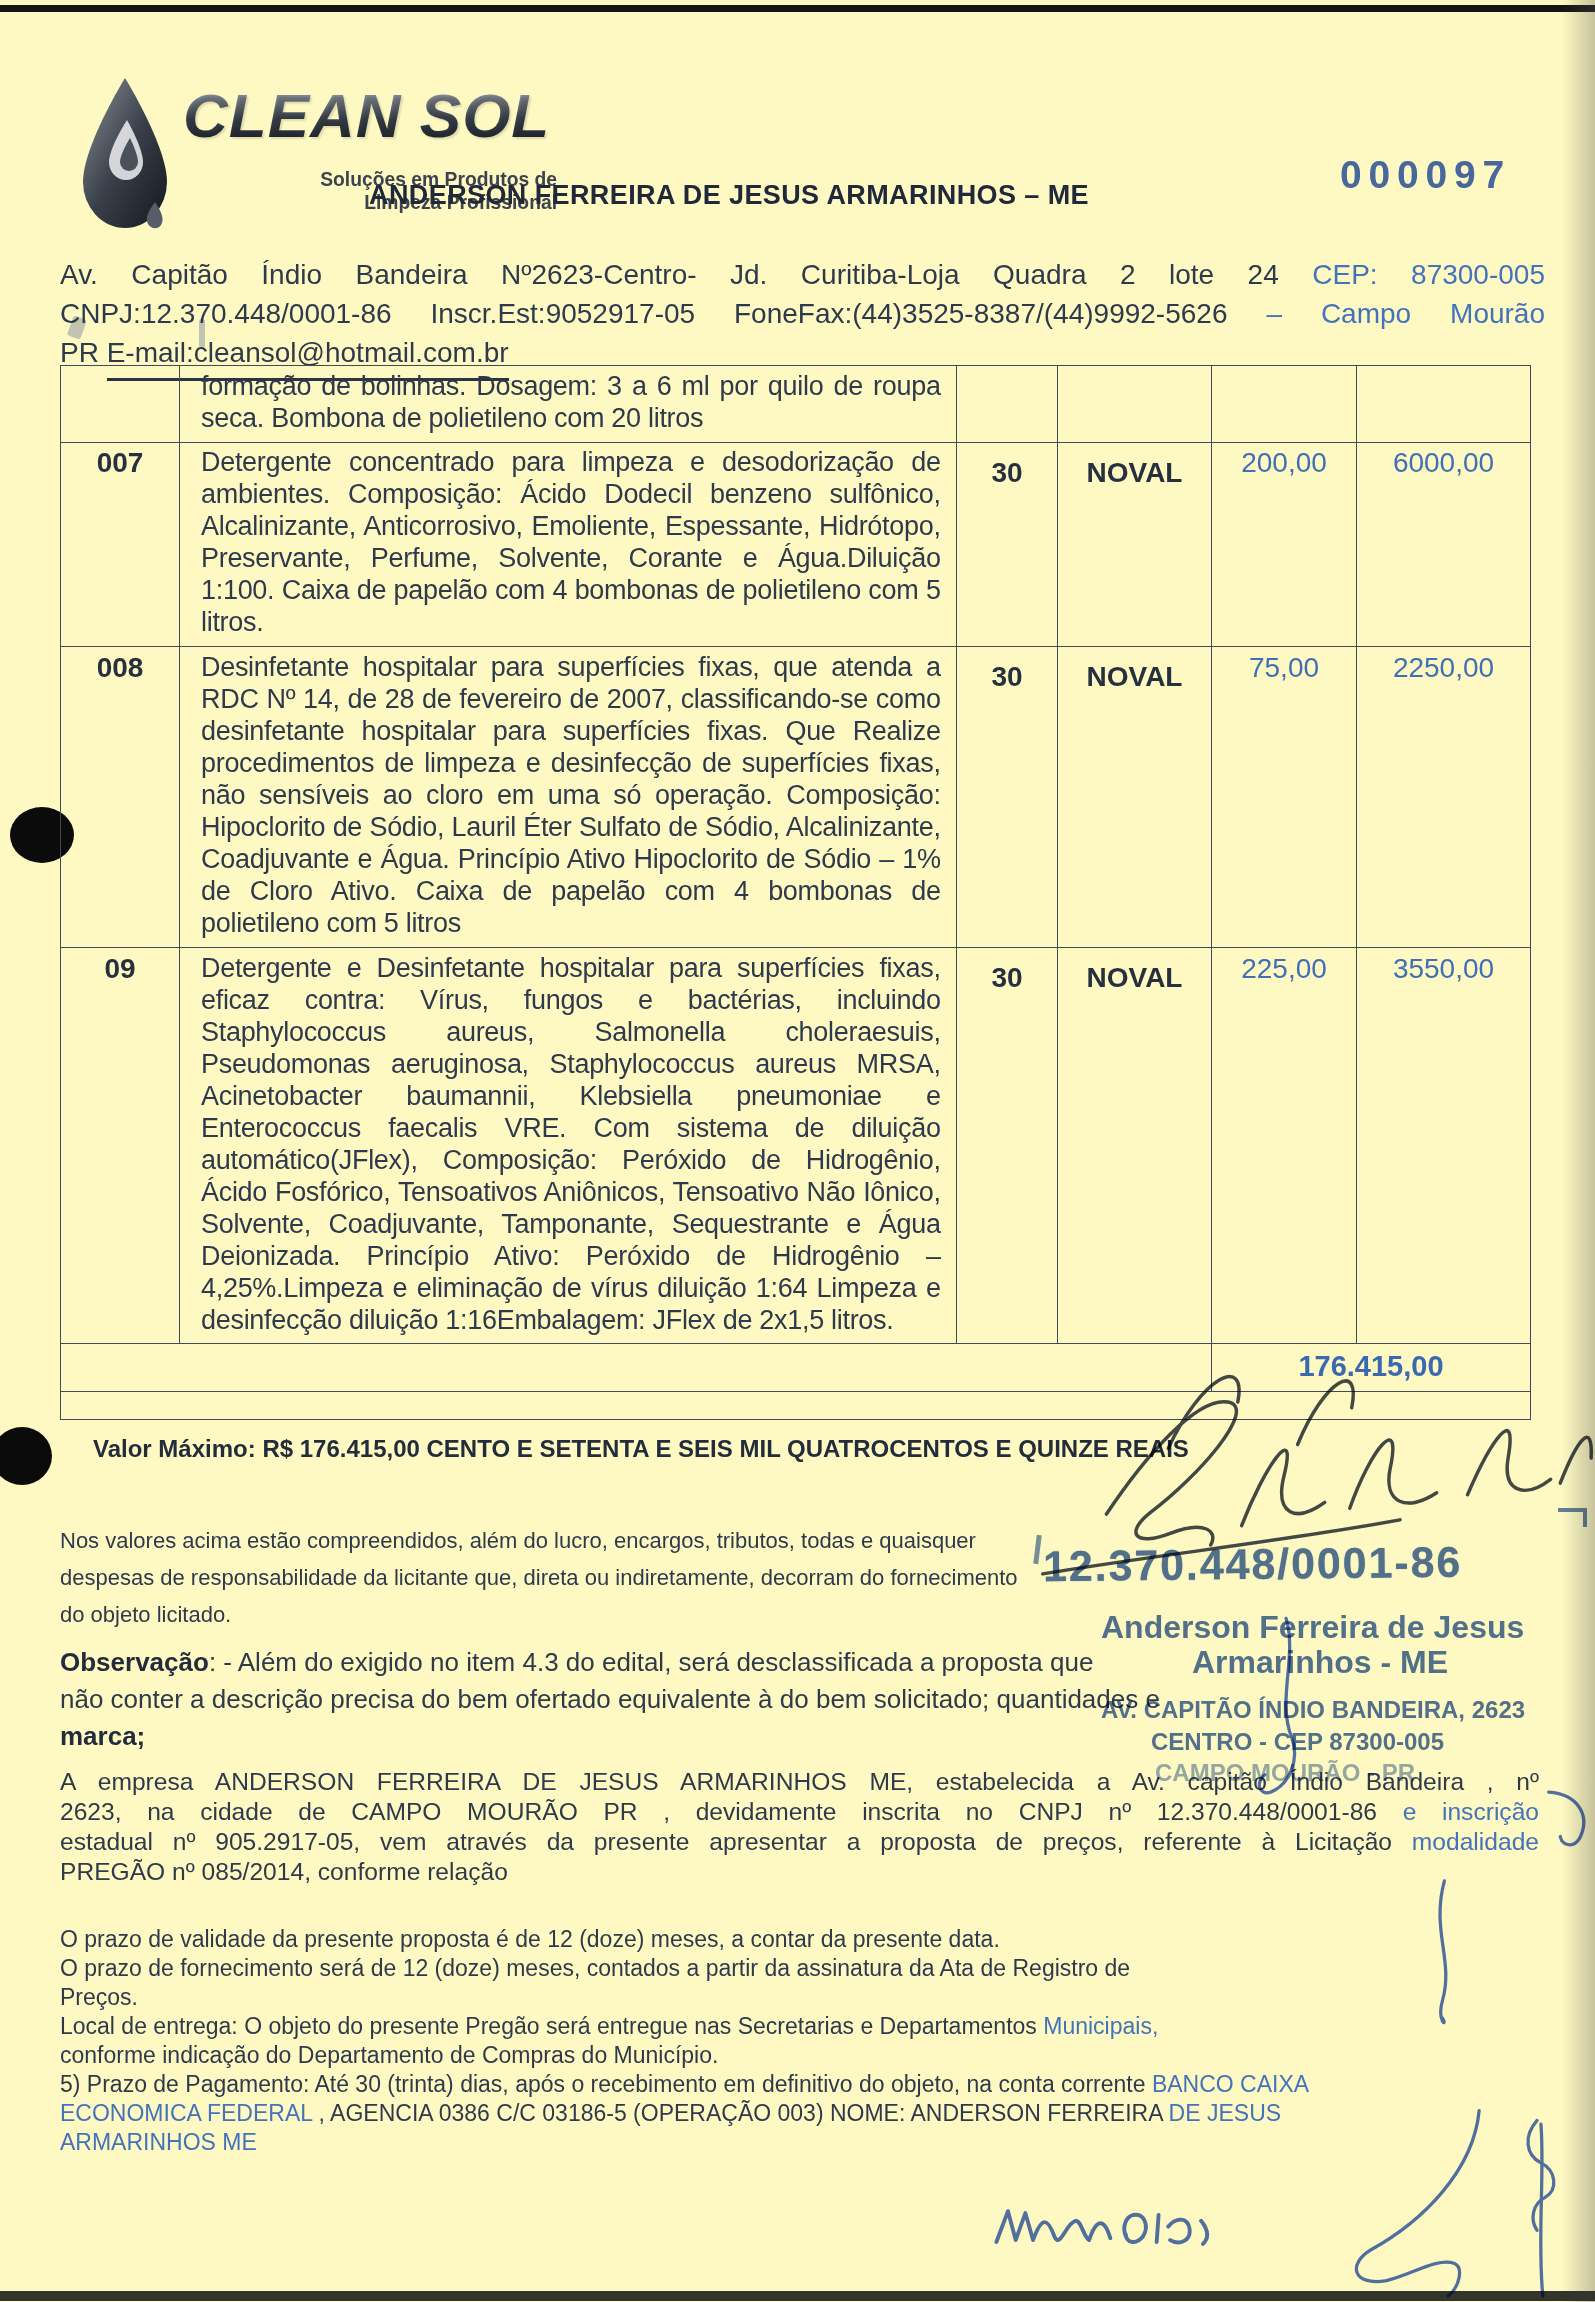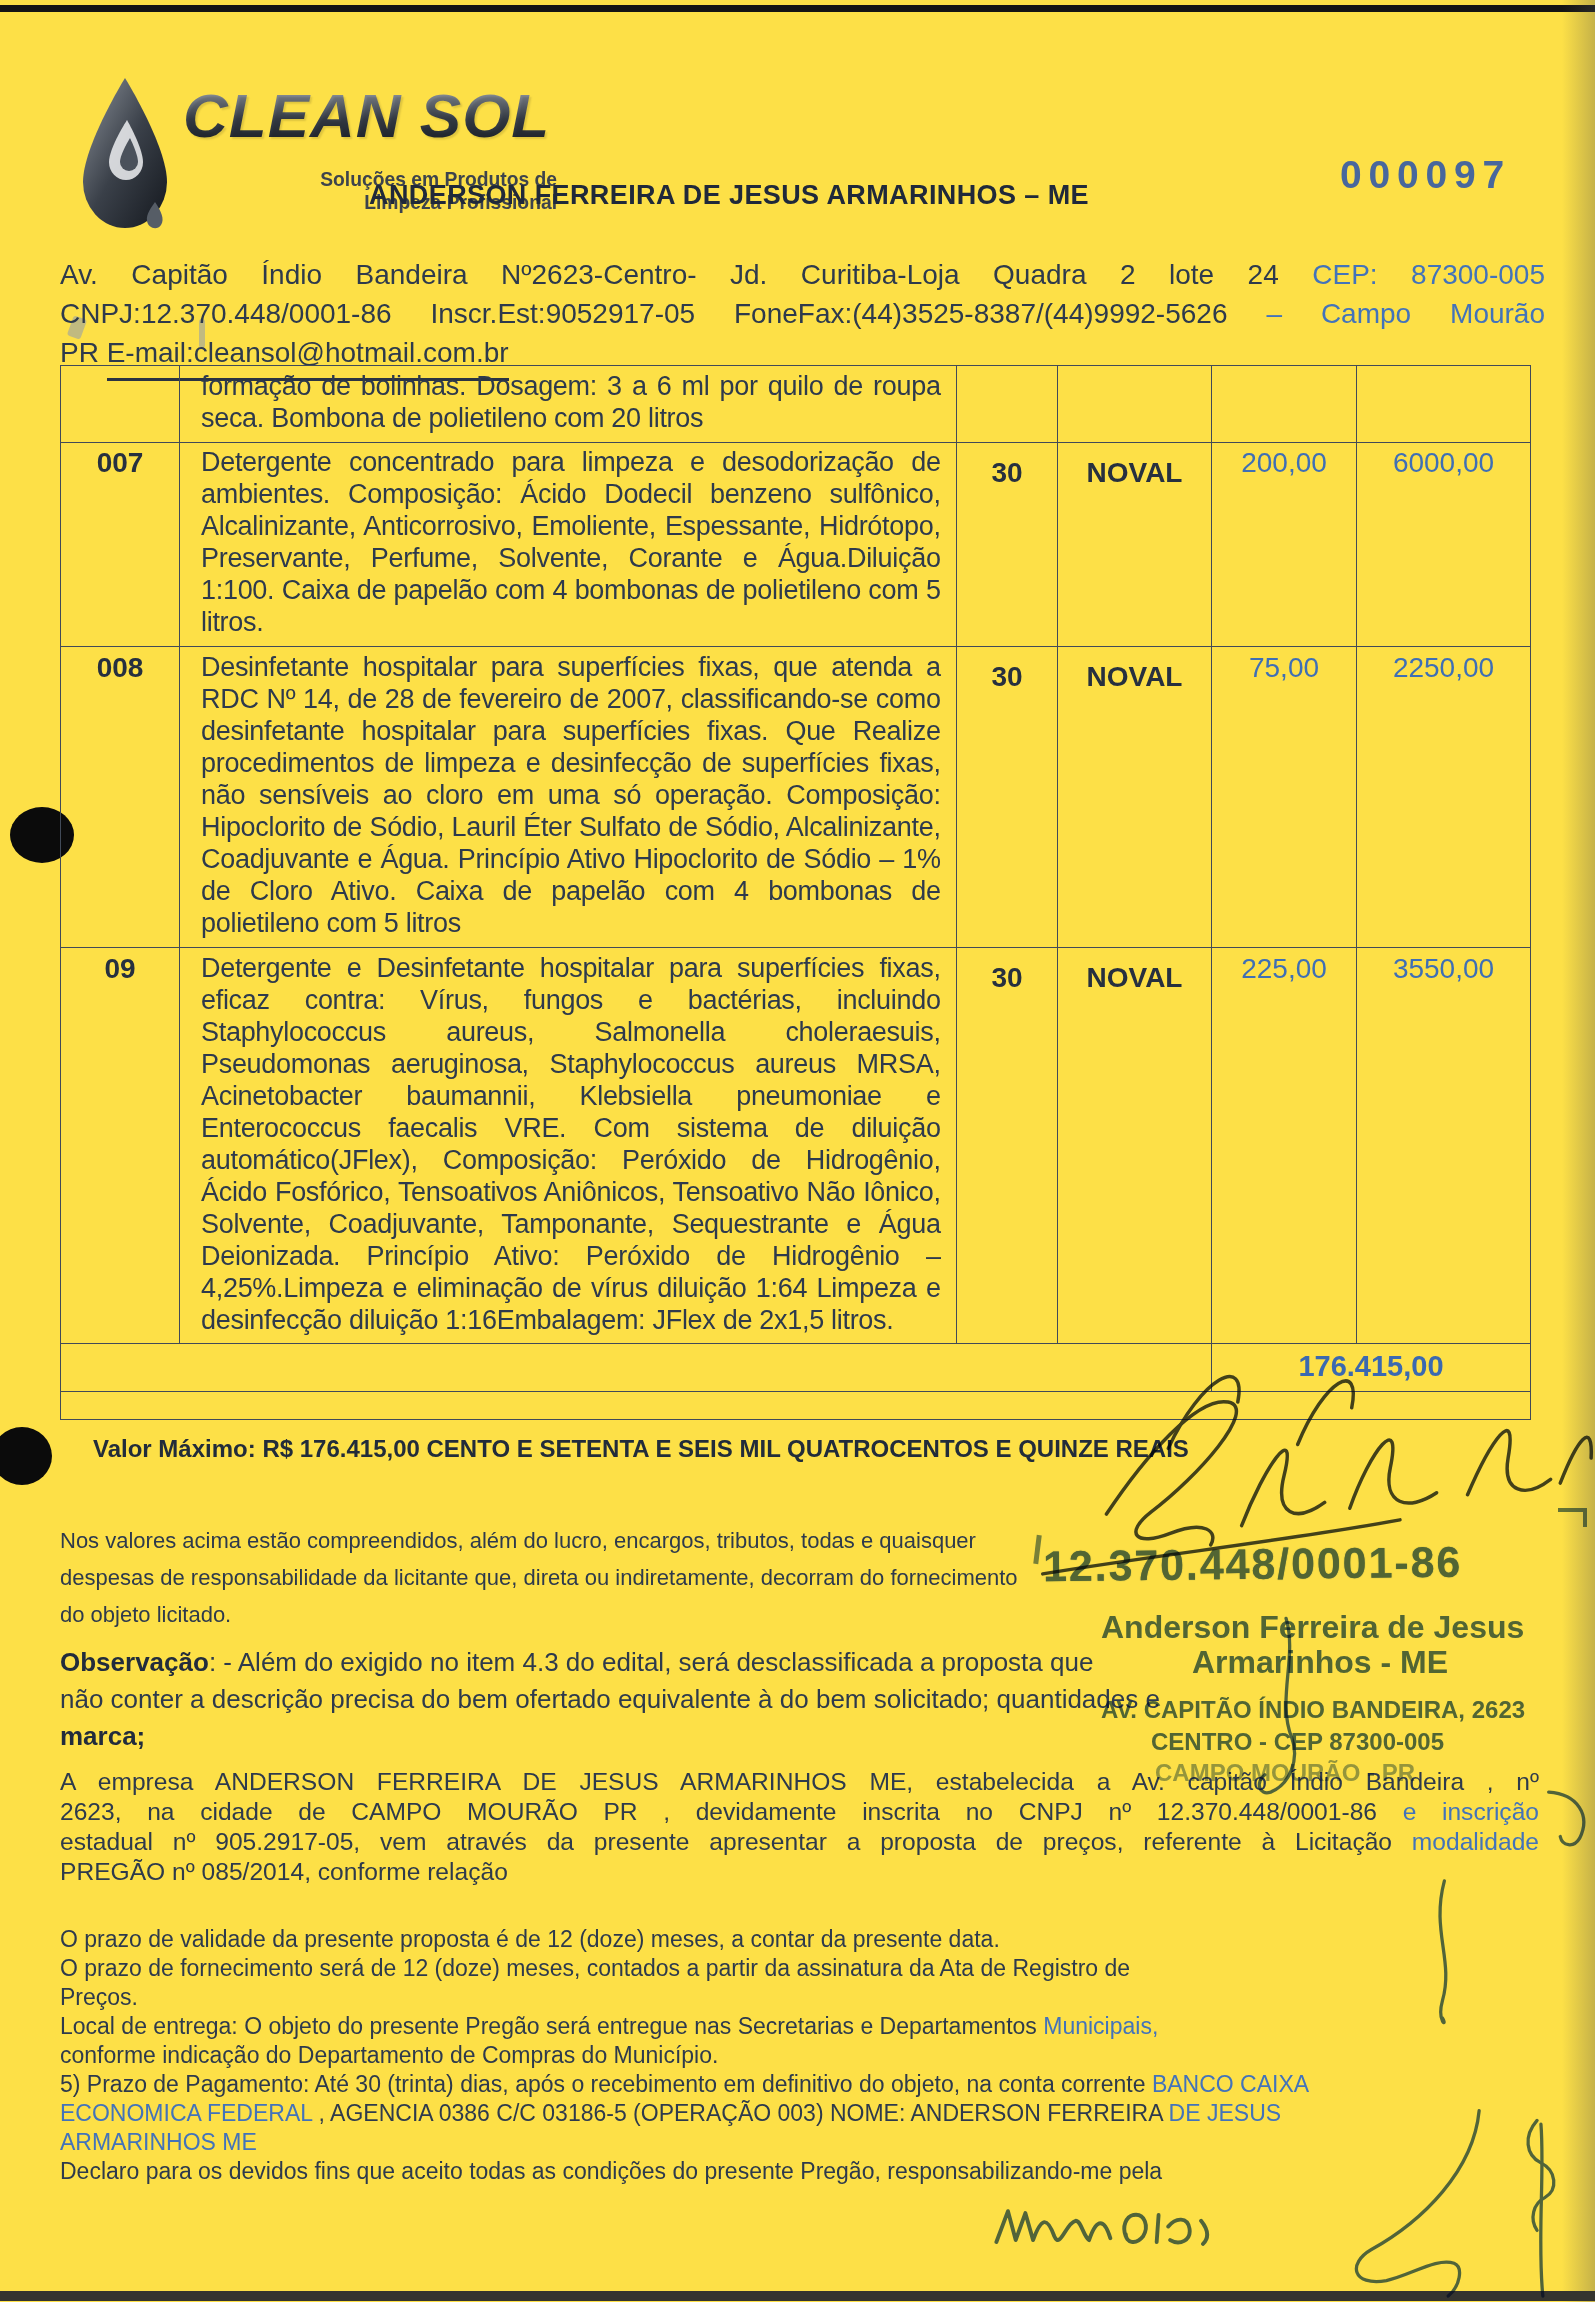--- a/index.html
+++ b/index.html
@@ -1,16 +1,16 @@
 <!DOCTYPE html>
 <html><head>
 <meta charset="utf-8">
 <style>
   html,body{margin:0;padding:0;background:#e9e9e6;}
-  .page{position:relative;width:1595px;height:2303px;background:#fde047;overflow:hidden;
+  .page{position:relative;width:1595px;height:2303px;background:#fef9c3;overflow:hidden;
         font-family:"Liberation Sans","DejaVu Sans",sans-serif;color:#2e3a4c;}
   .edge-t{position:absolute;top:4.8px;left:0;width:100%;height:6.8px;background:#141414;}
   .edge-b{position:absolute;bottom:1.9px;left:0;width:100%;height:10.6px;background:#34342f;}
   .edge-r{position:absolute;top:0;right:0;width:33px;height:100%;
           background:linear-gradient(to right,rgba(100,100,95,0),rgba(80,80,75,.32));}
   .punch{position:absolute;background:#0b0b0b;border-radius:50%;}
   .punch1{left:9.7px;top:807px;width:64px;height:56px;}
   .punch2{left:-7.7px;top:1427px;width:60px;height:58px;}
 
   
@@ -187,21 +187,20 @@
     </div>
   <div class="blk" id="blk-prazos">
       <div class="tl"><span class="d">O prazo de validade da presente proposta é de 12 (doze) meses, a contar da presente data.</span></div>
       <div class="tl"><span class="d">O prazo de fornecimento será de 12 (doze) meses, contados a partir da assinatura da Ata de Registro de</span></div>
       <div class="tl"><span class="d">Preços.</span></div>
       <div class="tl"><span class="d">Local de entrega: O objeto do presente Pregão será entregue nas Secretarias e Departamentos </span><span class="b">Municipais,</span></div>
       <div class="tl"><span class="d">conforme indicação do Departamento de Compras do Município.</span></div>
       <div class="tl"><span class="d">5) Prazo de Pagamento: Até 30 (trinta) dias, após o recebimento em definitivo do objeto, na conta corrente </span><span class="b">BANCO CAIXA</span></div>
       <div class="tl"><span class="b">ECONOMICA FEDERAL </span><span class="d">, AGENCIA 0386 C/C 03186-5 (OPERAÇÃO 003) NOME: ANDERSON FERREIRA</span><span class="b"> DE JESUS</span></div>
       <div class="tl"><span class="b">ARMARINHOS  ME</span></div>
-      <div class="tl"><span class="d">Declaro para os devidos fins que aceito todas as condições do presente Pregão, responsabilizando-me pela</span></div>
     </div>
 
   <div class="stamp st-cnpj">12.370.448/0001-86</div>
   <div class="stamp st-br1"></div>
   <div class="stamp st-br2"></div>
   <div class="stamp st-name">Anderson Ferreira de Jesus</div>
   <div class="stamp st-arm">Armarinhos - ME</div>
   <div class="stamp st-av">AV. CAPITÃO ÍNDIO BANDEIRA, 2623</div>
   <div class="stamp st-centro">CENTRO - CEP 87300-005</div>
   <div class="stamp st-campo">CAMPO MOURÃO - PR</div>

